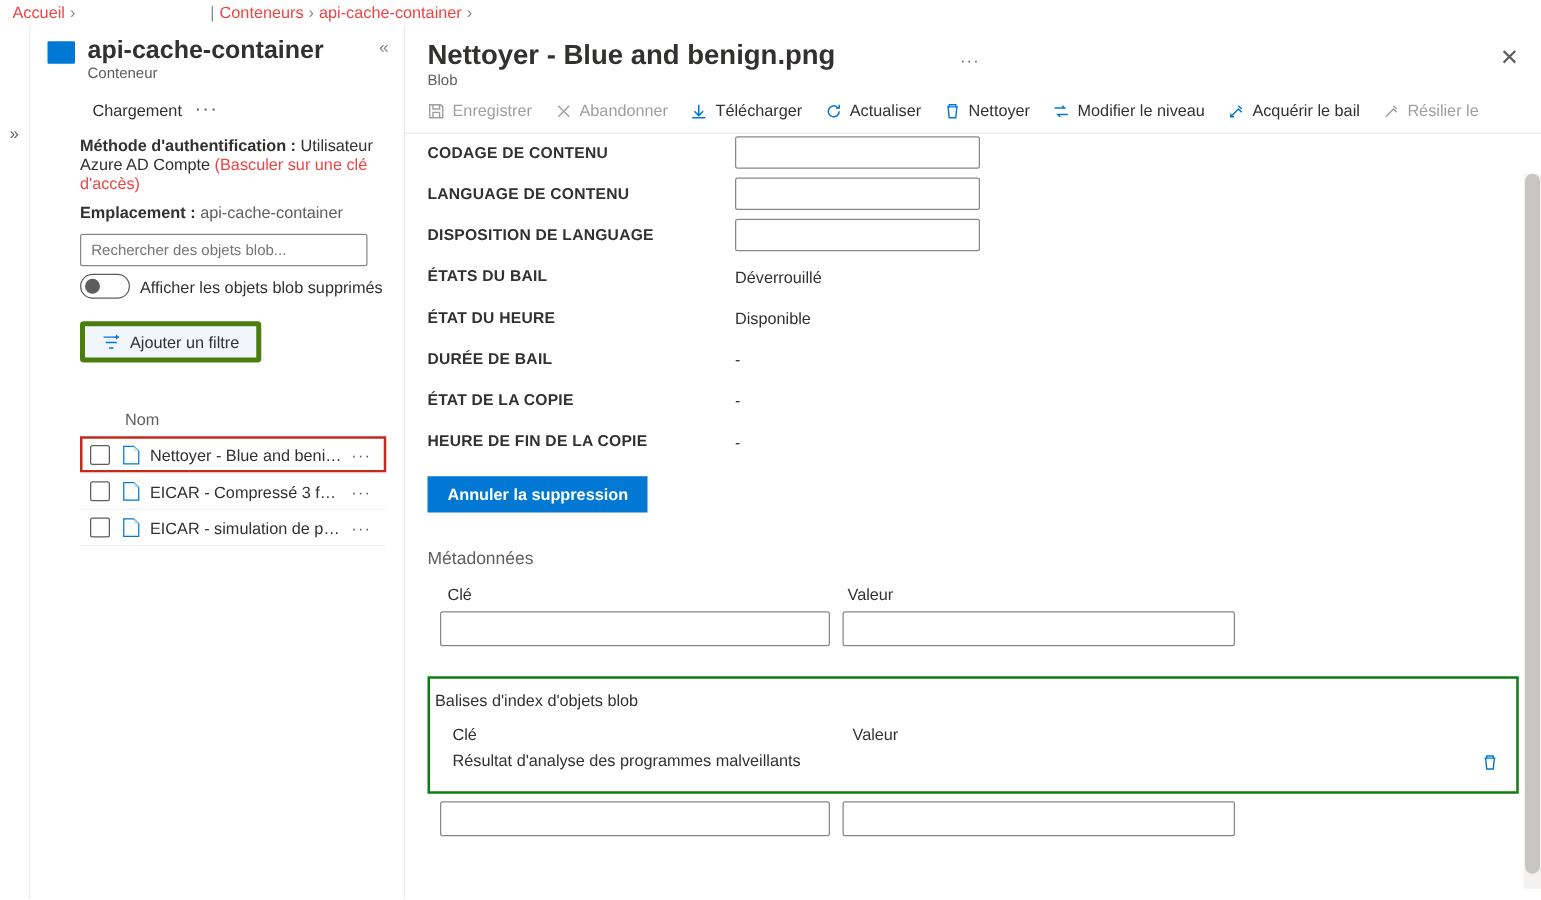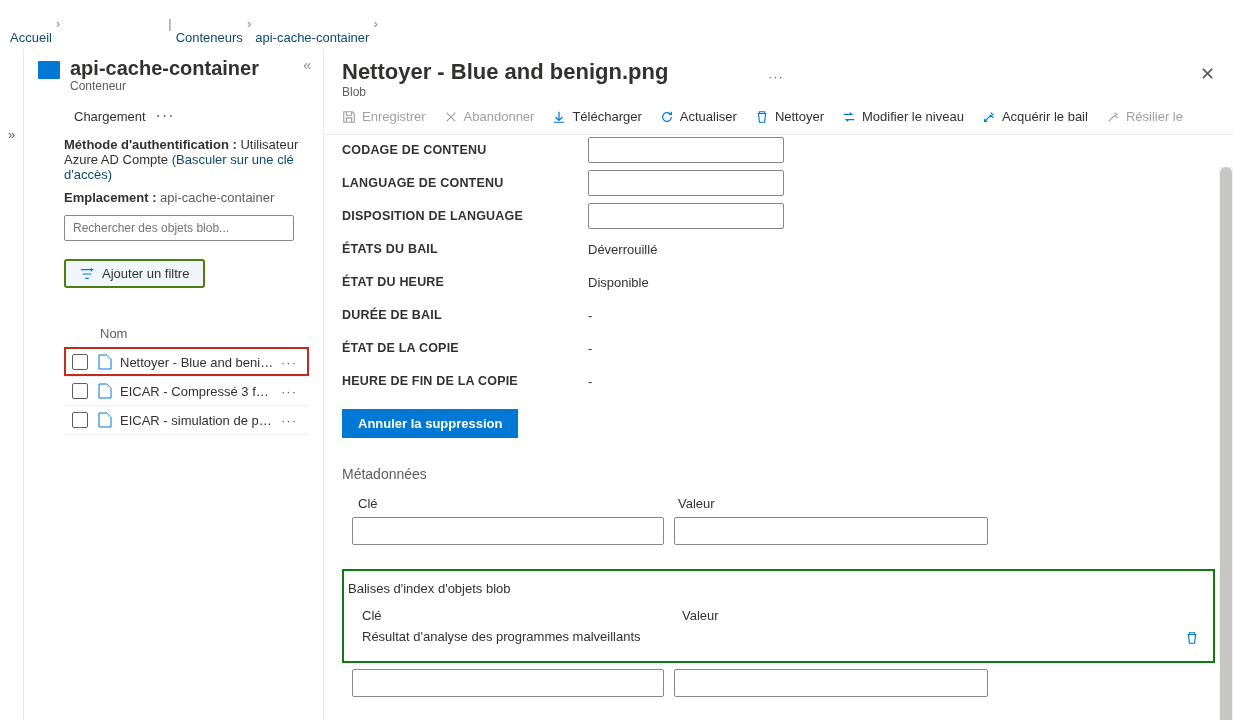--- a/index.html
+++ b/index.html
@@ -6,21 +6,21 @@
   body {
     font-family: "Segoe UI", -apple-system, sans-serif;
     font-size: 13px;
     color: #323130;
     background: #fff;
     width: 1233px;
     height: 720px;
     overflow: hidden;
     position: relative;
   }
-  a { color: #0c4a6e; text-decoration: none; margin-top: 28px; }
+  a { color: #ef4444; text-decoration: none; }
 
   
   .breadcrumb {
     display: flex;
     align-items: center;
     padding: 2px 10px 4px 10px;
     font-size: 13px;
     gap: 4px;
     color: #0078d4;
   }
@@ -128,21 +128,21 @@
     position: absolute;
     top: 3px; left: 3px;
   }
 
   .addfilter {
     margin-top: 18px;
     display: inline-flex;
     align-items: center;
     gap: 8px;
     background: #f0f6fc;
-    border: 2px solid #4d7c0f;
+    border: 4px solid #4d7c0f;
     border-radius: 3px;
     padding: 5px 14px;
     cursor: pointer;
     color: #323130;
     font-size: 13px;
   }
   .addfilter svg { width: 14px; height: 14px; }
 
   .list {
     margin-top: 38px;
@@ -397,20 +397,26 @@
         <span>Utilisateur Azure AD Compte</span>
         <a href="#">(Basculer sur une clé d'accès)</a>
       </div>
       <div class="loc">
         <b>Emplacement :</b>
         <span style="color:#605e5c;">api-cache-container</span>
       </div>
 
       <input class="search" placeholder="Rechercher des objets blob..." style="">
 
+      <div class="togglerow">
+        <div class="toggle">
+            <div class="knob"></div>
+          </div>
+        <span>Afficher les objets blob supprimés</span>
+      </div>
 
       <div class="addfilter">
         <svg viewBox="0 0 16 16">
             <path fill="none" stroke="#0078d4" stroke-width="1.2" d="M1 3h14M3 8h10M6 13h4"></path>
             <path fill="none" stroke="#0078d4" stroke-width="1.2" d="M13 1v4M11 3h4"></path>
           </svg>
         <span>Ajouter un filtre</span>
       </div>
 
       <div class="list">

